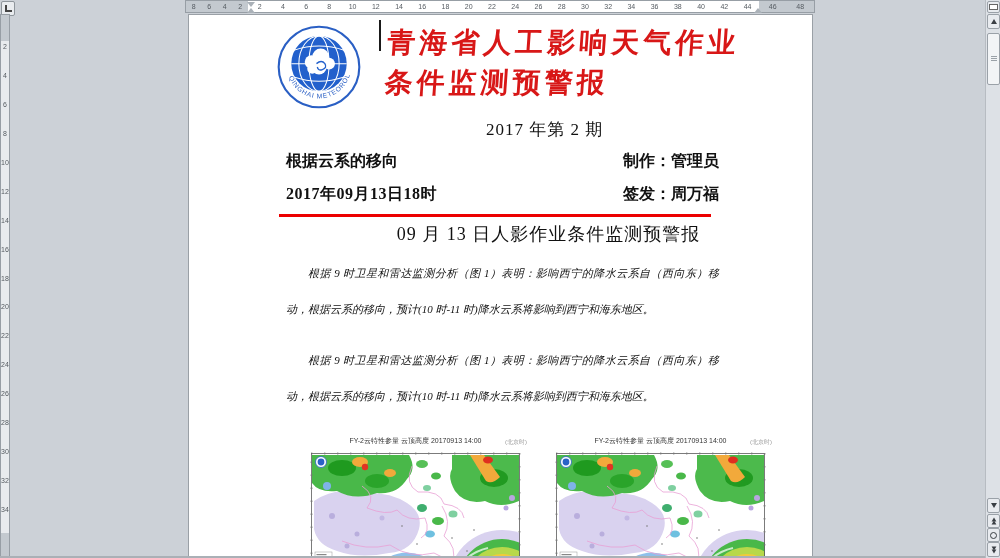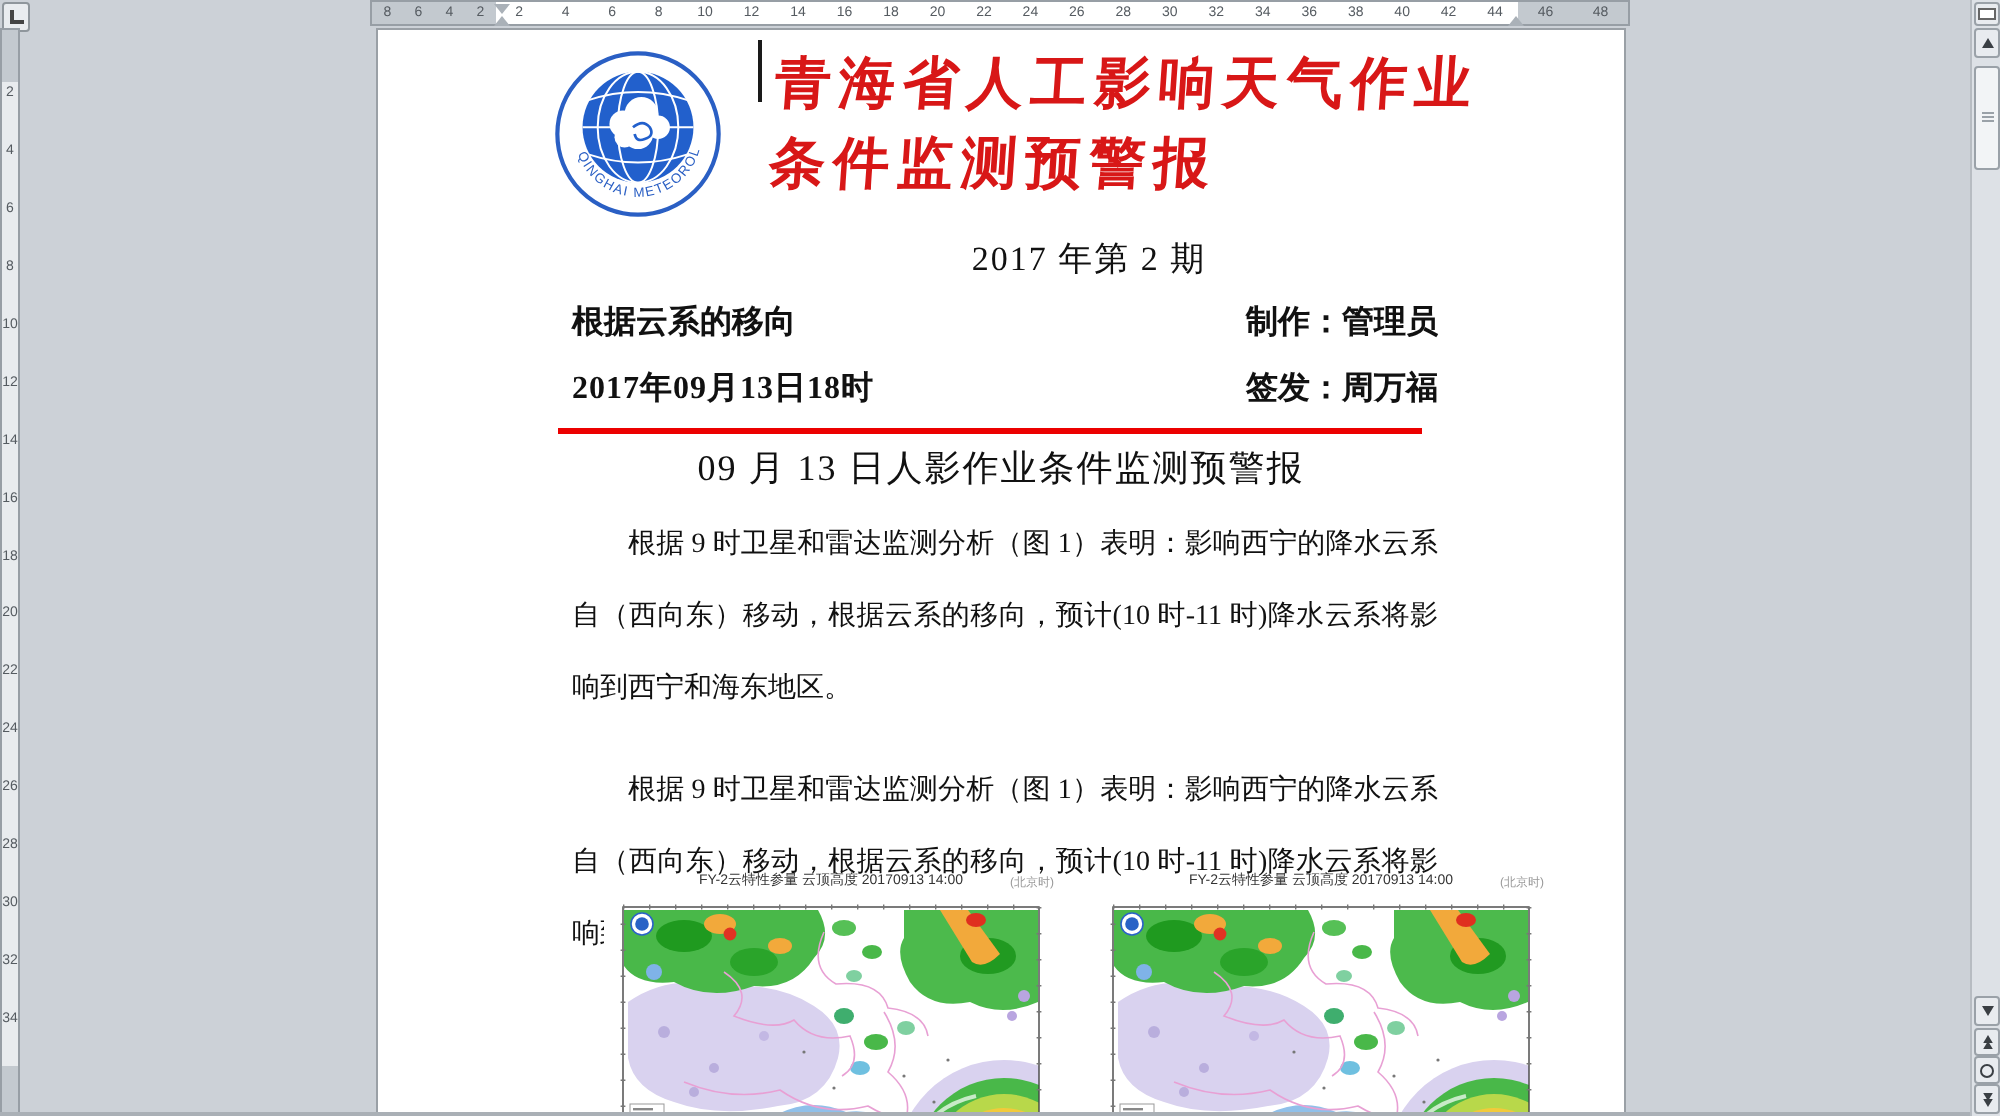--- a/index.html
+++ b/index.html
@@ -41,24 +41,24 @@
   .masthead-title .t2{font-size:28px;letter-spacing:4px;line-height:40px;white-space:nowrap;}
   .issue-line{position:absolute;left:0;top:103px;width:100%;text-align:center;font-size:17px;
     letter-spacing:1px;margin-left:44px;}
   .meta-row{position:absolute;left:97px;width:433px;display:flex;justify-content:space-between;
     font-size:16px;font-weight:bold;}
   .meta-row.r1{top:136px;}
   .meta-row.r2{top:169px;}
   .meta-row .dt{font-family:Liberation Serif, serif;letter-spacing:.5px;}
   .red-divider{position:absolute;left:90px;top:199px;width:432px;height:3px;background:#ec0000;}
   .doc-heading{position:absolute;left:0;top:207px;width:100%;text-align:center;font-size:18px;
-    letter-spacing:1px;}
+    letter-spacing:1px;padding-left:48px;}
   .body-text{position:absolute;left:97px;top:240px;width:433px;}
-  .body-text p{margin:0 0 15px 0;font-size:14px;line-height:36px;text-align:justify;
-    text-indent:2em;}
+  .body-text p{margin:0 0 15px 0;font-size:11px;line-height:36px;text-align:justify;
+    text-indent:2em;font-style:italic;}
   .figures{position:absolute;left:113px;top:421px;display:flex;gap:18px;}
   .figure{width:227px;}
   .fig-caption{position:relative;height:10px;font-size:7px;line-height:10px;text-align:center;
     color:#333;font-family:"Liberation Sans",sans-serif;white-space:nowrap;}
   .fig-caption .corner{position:absolute;right:2px;top:1px;font-size:6px;color:#999;}
   
   .scrollbar{position:absolute;right:0;top:0;width:15px;height:558px;background:#dde1e6;
     border-left:1px solid #b7bcc2;box-sizing:border-box;}
   .sb-btn{position:absolute;left:1px;width:13px;background:#e8ebef;border:1px solid #9aa1a8;
     box-sizing:border-box;border-radius:2px;display:flex;align-items:center;justify-content:center;

